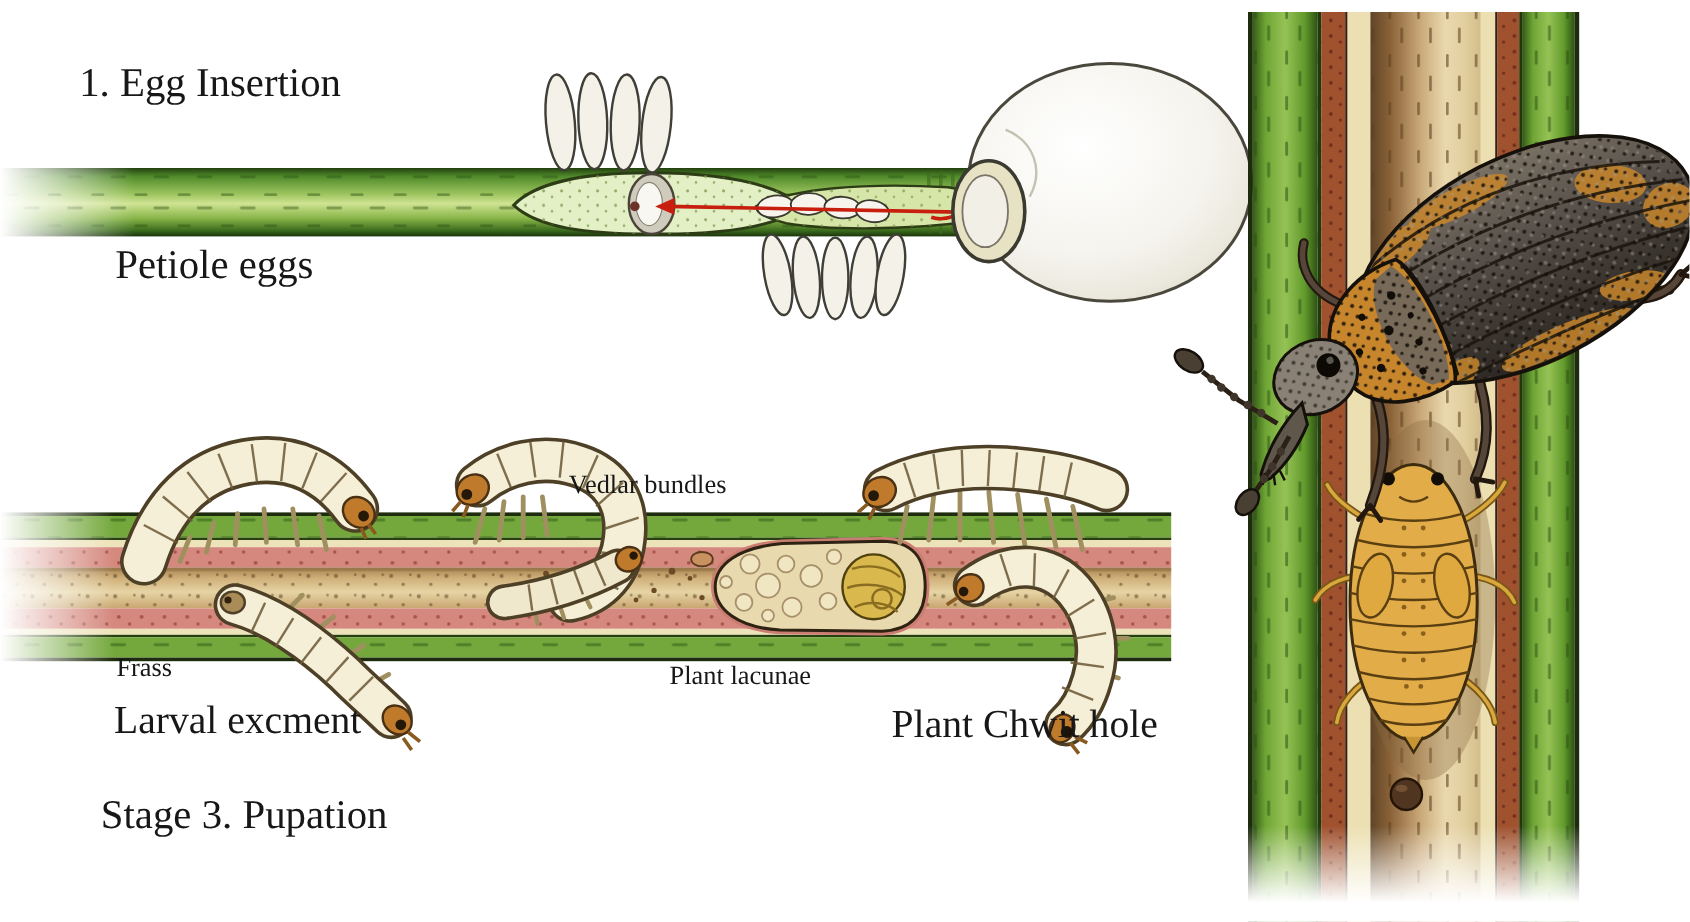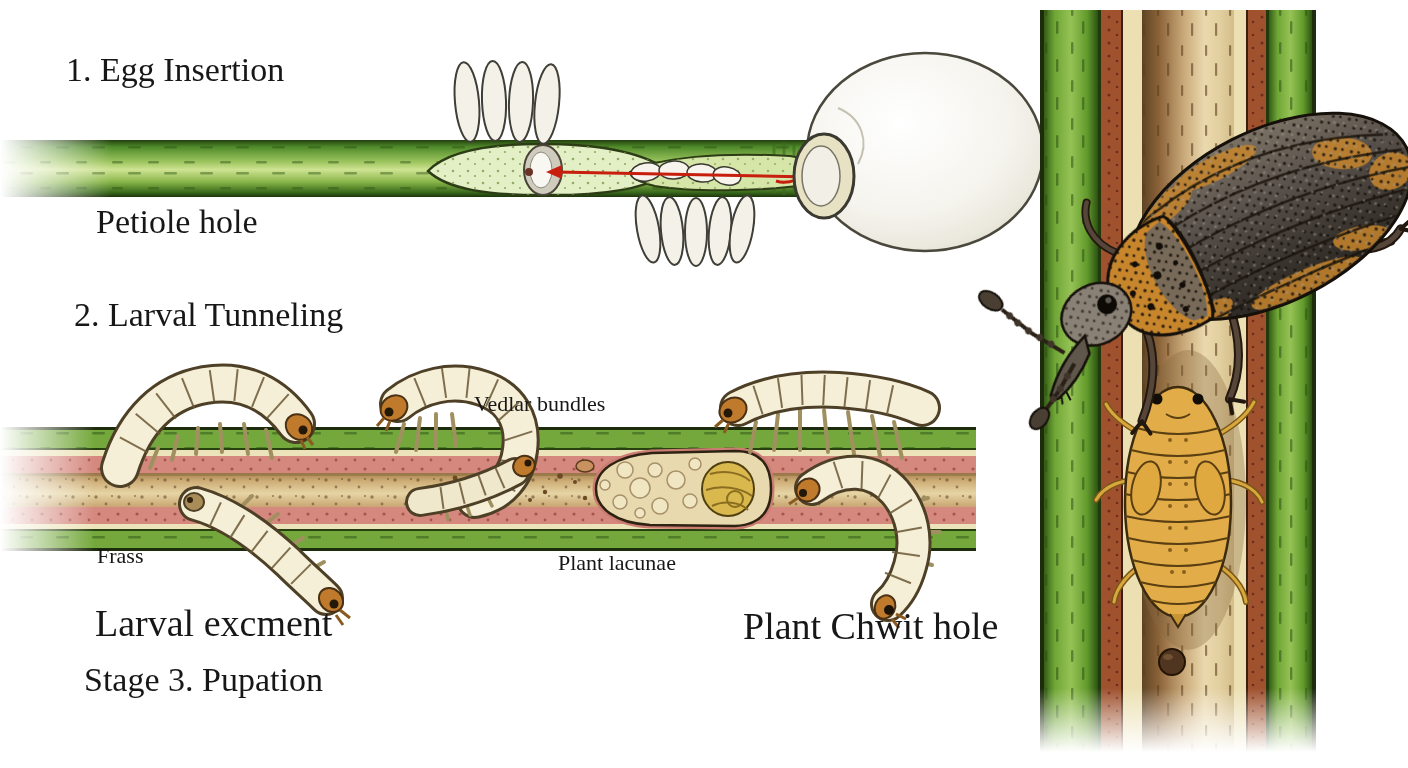--- a/index.html
+++ b/index.html
@@ -1,20 +1,20 @@
 <!DOCTYPE html>
 <html><head>
 <meta charset="utf-8">
 <style>
   html,body{margin:0;padding:0;background:#fff;}
   #canvas{position:relative;width:1408px;height:768px;background:#ffffff;overflow:hidden;
           font-family:"Liberation Serif","DejaVu Serif",serif;}
   #art{position:absolute;left:0;top:0;}
   .lbl{position:absolute;color:#171717;white-space:nowrap;line-height:1.05;}
-  .f34{font-size:34px;} .f33{font-size:38px;margin-top:20px;} .f32{font-size:22px;}
+  .f34{font-size:34px;} .f33{font-size:33px;} .f32{font-size:22px;}
 </style>
 </head>
 <body>
 
 <div id="canvas">
 
 <svg id="art" width="1408" height="768" viewBox="0 0 1408 768">
   <defs>
     <linearGradient id="petGrad" x1="0" y1="0" x2="0" y2="1">
       <stop offset="0" stop-color="#22400e"></stop>
@@ -533,22 +533,21 @@
                 <circle cx="-219" cy="58" r="3.5"></circle>
               </g>
           <ellipse cx="-240" cy="69" rx="12" ry="8" transform="rotate(-25 -240 69)" fill="#4a3f33" stroke="#15100a" stroke-width="2"></ellipse>
         </g>
       </g>
     </g>
   </g>
 </svg>
 
 <div class="lbl f34" style="left:66px;top:52px">1. Egg Insertion</div>
-<div class="lbl f34" style="left:96px;top:204px">Petiole hole</div>
-<div class="lbl f34" style="left:74px;top:297px">2. Larval Tunneling</div>
+<div class="lbl f34" style="left:96px;top:204px">Petiole eggs</div>
 <div class="lbl f32" style="left:474px;top:392px">Vedlar bundles</div>
 <div class="lbl f32" style="left:97px;top:544px">Frass</div>
 <div class="lbl f33" style="left:95px;top:584px">Larval excment</div>
 <div class="lbl f32" style="left:558px;top:551px">Plant lacunae</div>
 <div class="lbl f33" style="left:743px;top:587px">Plant Chwit hole</div>
 <div class="lbl f34" style="left:84px;top:662px">Stage 3. Pupation</div>
 
 </div>
 
 </body></html>

